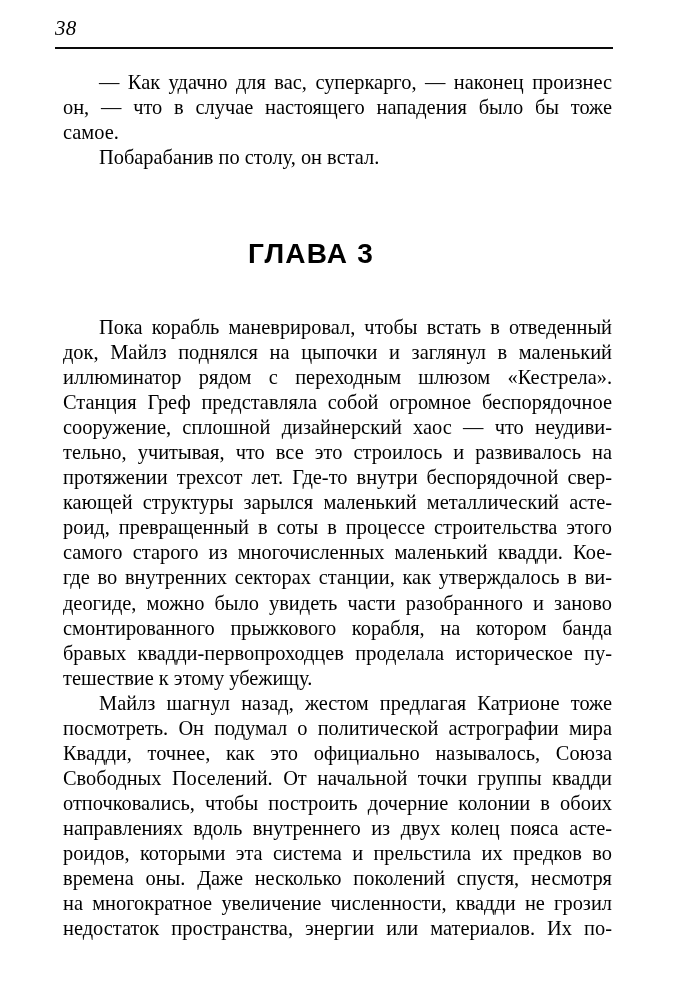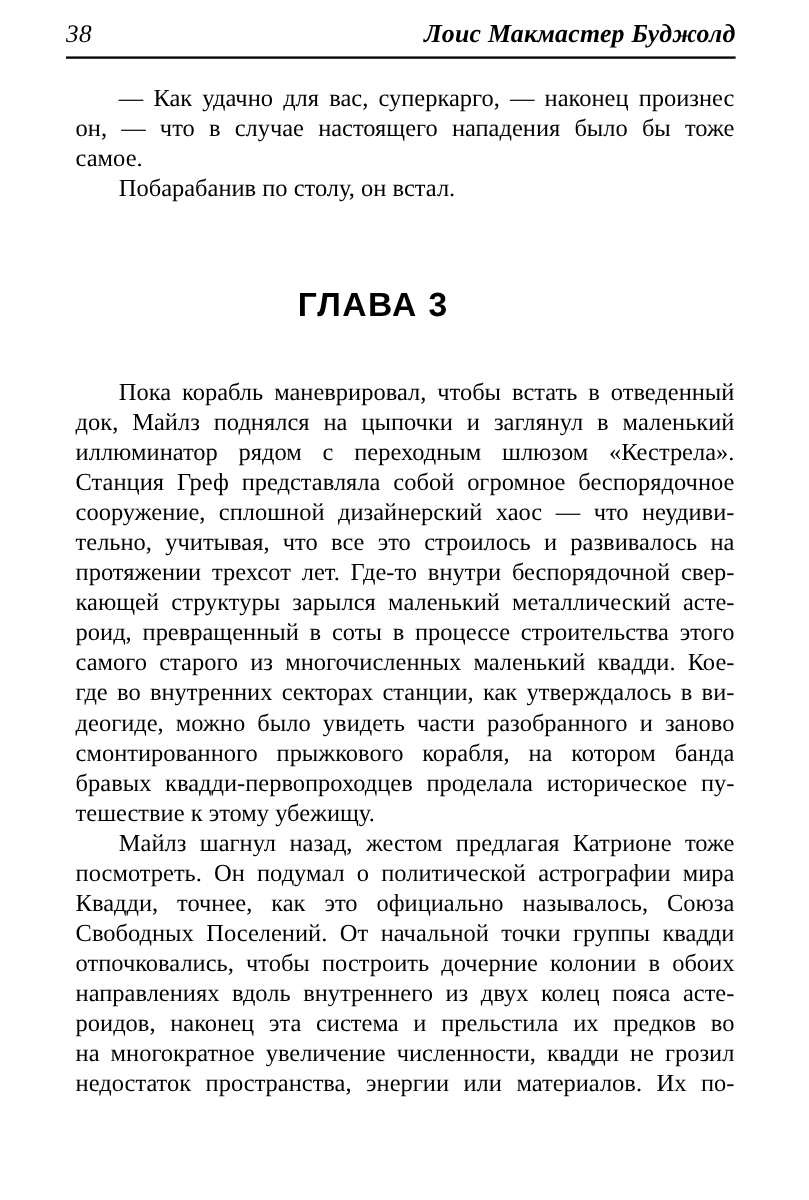--- a/index.html
+++ b/index.html
@@ -104,21 +104,20 @@
     width: 549px;
   }
 </style>
 </head>
 <body>
 
 <div id="page">
 
   <div id="header">
     <span id="page-number">38</span>
-    <span id="header-author">Лоис Макмастер Буджолд</span>
   </div>
   <div id="header-rule"></div>
 
   <div id="body-text">
 
     <p class="para">
       <span class="line j"><span class="indent"></span><span>— Как удачно для вас, суперкарго, — наконец произнес</span></span>
       <span class="line j">он, — что в случае настоящего нападения было бы тоже</span>
       <span class="line last">самое.</span>
     </p>
@@ -151,20 +150,21 @@
       <span class="line last">тешествие к этому убежищу.</span>
     </p>
 
     <p class="para">
       <span class="line j"><span class="indent"></span><span>Майлз шагнул назад, жестом предлагая Катрионе тоже</span></span>
       <span class="line j">посмотреть. Он подумал о политической астрографии мира</span>
       <span class="line j">Квадди, точнее, как это официально называлось, Союза</span>
       <span class="line j">Свободных Поселений. От начальной точки группы квадди</span>
       <span class="line j">отпочковались, чтобы построить дочерние колонии в обоих</span>
       <span class="line j">направлениях вдоль внутреннего из двух колец пояса асте-</span>
-      <span class="line j">роидов, наконец эта система и прельстила их предков во</span>
+      <span class="line j">роидов, которыми эта система и прельстила их предков во</span>
+      <span class="line j">времена оны. Даже несколько поколений спустя, несмотря</span>
       <span class="line j">на многократное увеличение численности, квадди не грозил</span>
       <span class="line j">недостаток пространства, энергии или материалов. Их по-</span>
     </p>
 
   </div>
 
 </div>
 
 </body></html>

